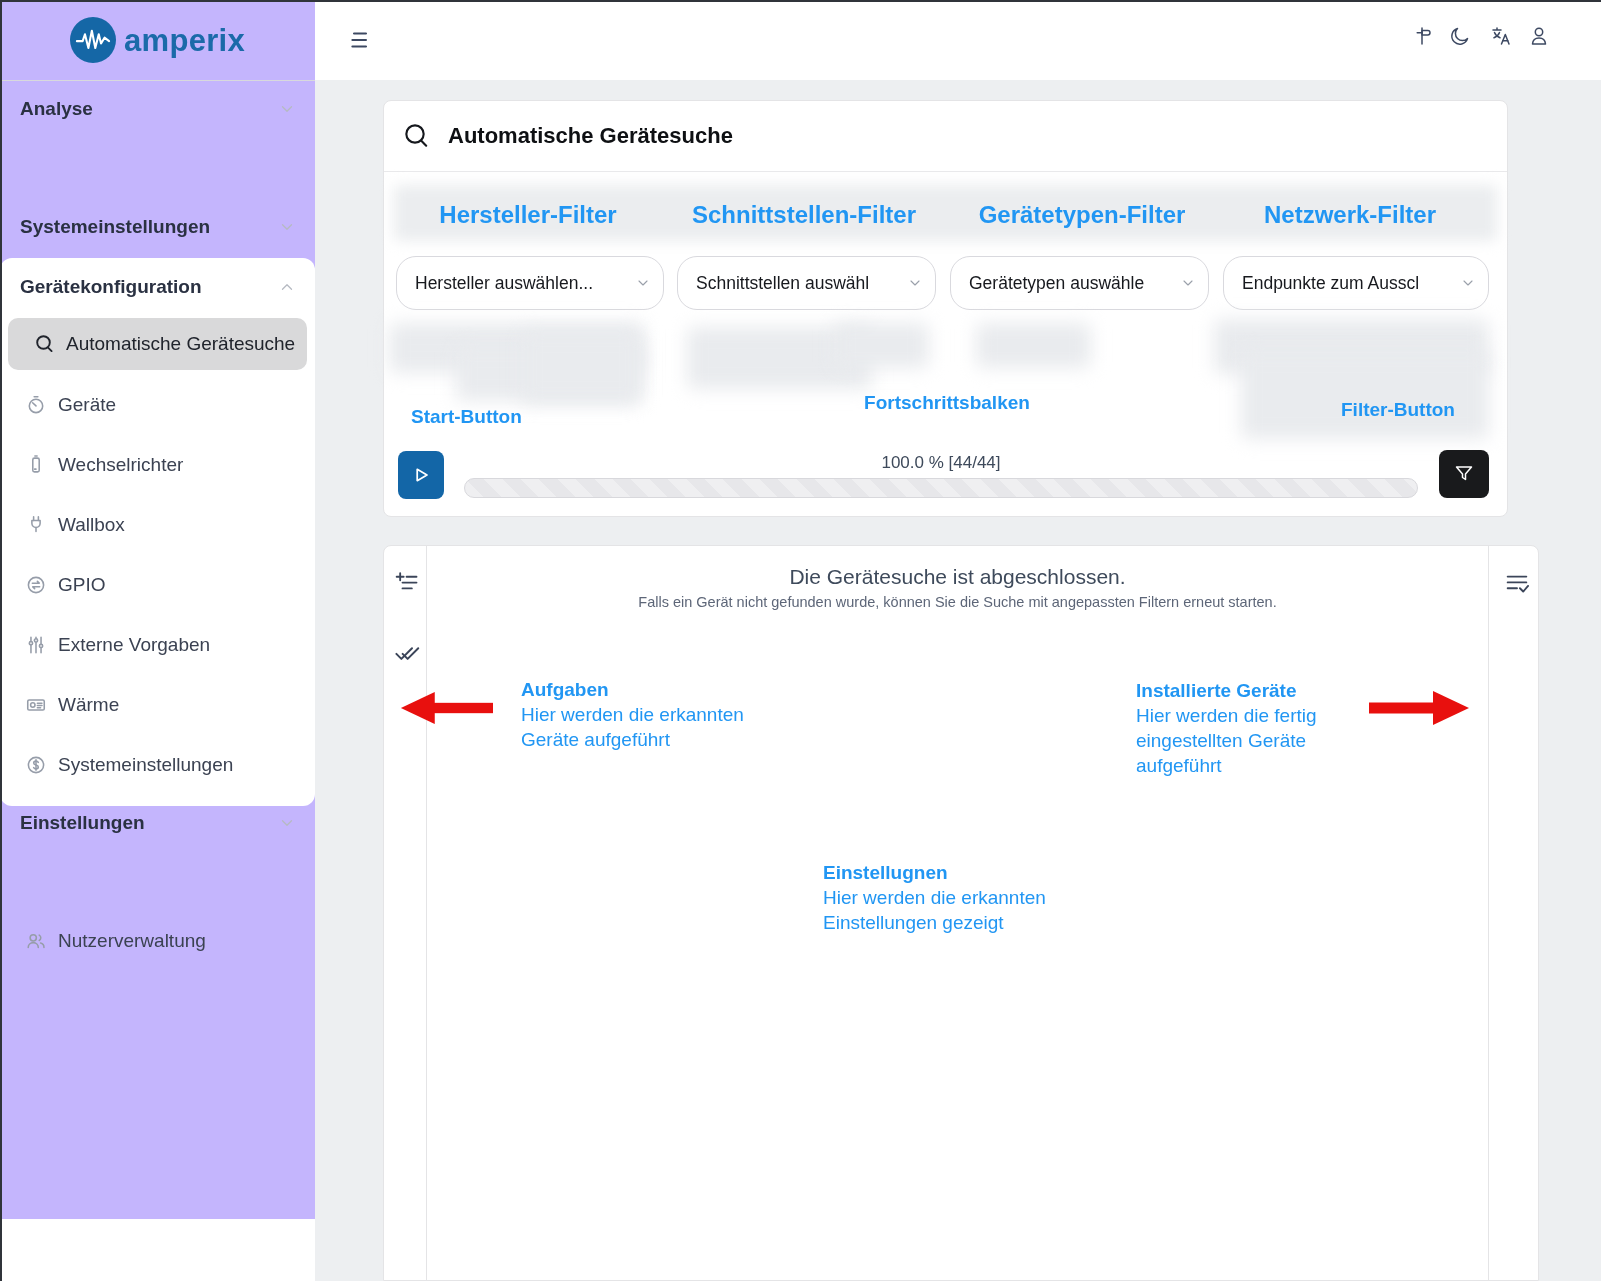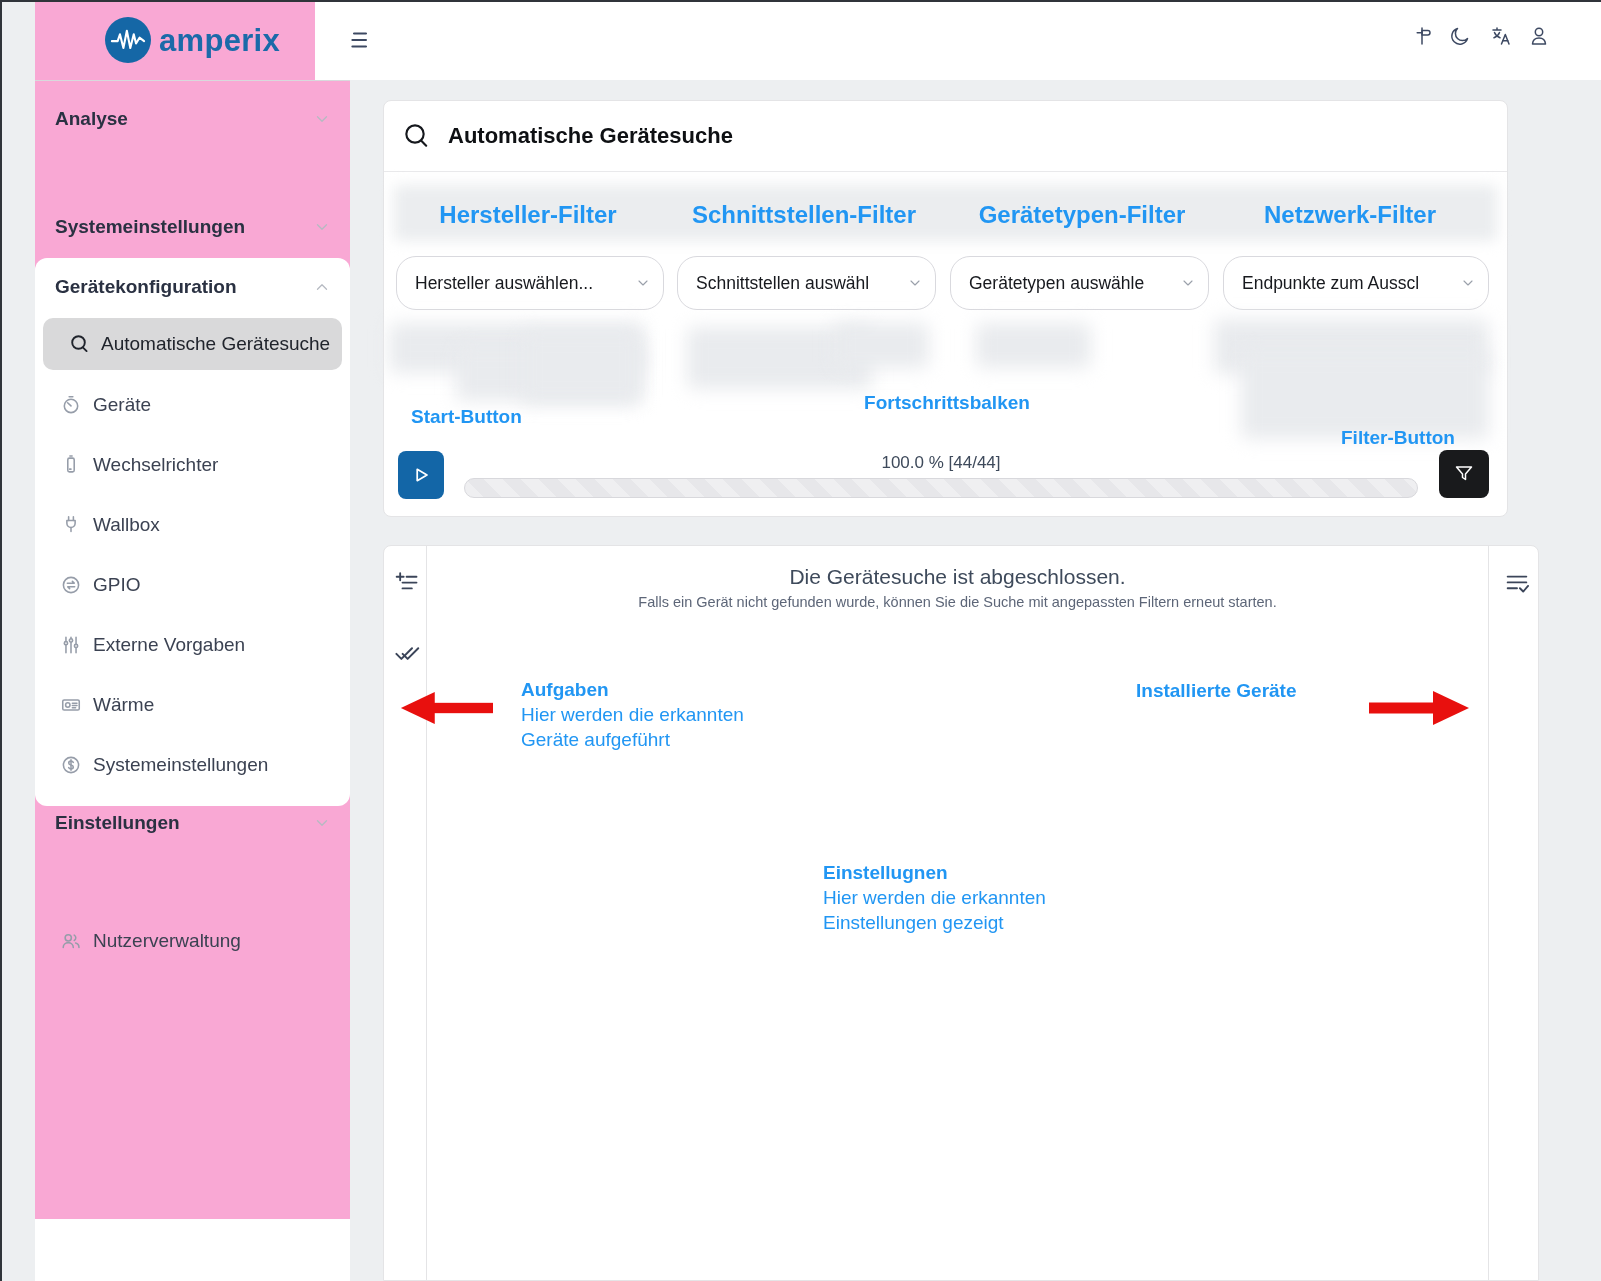--- a/index.html
+++ b/index.html
@@ -9,21 +9,21 @@
     font-family:"Liberation Sans", sans-serif;
     -webkit-font-smoothing:antialiased;
   }
   .frame-edge{position:absolute;left:0;top:0;width:1601px;height:1281px;
     border-top:2px solid #30343a;border-left:2px solid #30343a;box-sizing:border-box;
     pointer-events:none;z-index:50;}
   svg{display:block;}
   .stroke-ic{stroke:currentColor;fill:none;stroke-width:1.7;stroke-linecap:round;stroke-linejoin:round;}
 
   
-  .sidebar{position:absolute;left:0;top:0;width:315px;height:1281px;background:#f9a8d4;margin-left:35px;}
+  .sidebar{position:absolute;left:0;top:0;width:315px;height:1281px;background:#c4b5fd;}
   .sb-logo-circle{position:absolute;left:70px;top:17px;width:46px;height:46px;border-radius:50%;
     background:#1567a6;display:flex;align-items:center;justify-content:center;}
   .sb-logo-text{position:absolute;left:124px;top:23px;font-size:31px;font-weight:600;color:#1b6aa9;letter-spacing:.3px;}
   .sb-divider{position:absolute;left:0;top:80px;width:315px;height:1px;background:#d8d9dc;}
   .sb-section{position:absolute;left:20px;width:276px;display:flex;align-items:center;justify-content:space-between;
     font-size:19px;font-weight:700;color:#2a3142;cursor:pointer;}
   .sb-chev{color:#b6bac2;}
   .sb-panel{position:absolute;left:0;top:258px;width:315px;height:548px;background:#ffffff;border-radius:12px;}
   .sb-subhdr{position:absolute;left:20px;top:276px;width:276px;display:flex;align-items:center;justify-content:space-between;
     font-size:19px;font-weight:700;color:#2a3142;cursor:pointer;}
@@ -81,21 +81,21 @@
 <div class="sidebar">
 
   <div class="sb-logo-circle">
     <svg width="46" height="46" viewBox="0 0 40 40">
       <polyline points="6,21 11,21 13,15 16,27 19,12 22,27 25,15 27,23 30,18 34,21" fill="none" stroke="#ffffff" stroke-width="1.8" stroke-linecap="round" stroke-linejoin="round"></polyline>
     </svg>
   </div>
   <div class="sb-logo-text">amperix</div>
   <div class="sb-divider"></div>
 
-  <div class="sb-section" style="top:108px;">
+  <div class="sb-section" style="top:98px;">
     <span>Analyse</span>
     <span class="sb-chev">
       <svg width="18" height="18" viewBox="0 0 24 24" class="stroke-ic">
           <path d="M6 9l6 6 6-6"></path>
         </svg>
     </span>
   </div>
 
   <div class="sb-section" style="top:216px;">
     <span>Systemeinstellungen</span>
@@ -319,21 +319,21 @@
   <div class="blob" style="left:72px;top:245px;width:185px;height:55px;"></div>
   <div class="blob" style="left:137px;top:230px;width:120px;height:72px;"></div>
   <div class="blob" style="left:303px;top:226px;width:185px;height:62px;"></div>
   <div class="blob" style="left:450px;top:222px;width:95px;height:45px;"></div>
   <div class="blob" style="left:592px;top:222px;width:115px;height:45px;"></div>
   <div class="blob" style="left:830px;top:218px;width:275px;height:55px;"></div>
   <div class="blob" style="left:857px;top:250px;width:248px;height:88px;"></div>
 
   <div class="ann" style="left:27px;top:305px;">Start-Button</div>
   <div class="ann" style="left:563px;top:291px;transform:translateX(-50%);">Fortschrittsbalken</div>
-  <div class="ann" style="left:957px;top:326px;">Filter-Button</div>
+  <div class="ann" style="left:957px;top:298px;">Filter-Button</div>
 
   <div class="play-btn">
     <span>
       <svg width="26" height="26" viewBox="0 0 24 24" class="stroke-ic" style="stroke-width:1.6">
         <path d="M8.5 6.8l9 5.2-9 5.2z"></path>
       </svg>
     </span>
   </div>
 
   <div class="prog-text">100.0 % [44/44]</div>
@@ -374,20 +374,21 @@
   <div class="msg-title">Die Gerätesuche ist abgeschlossen.</div>
   <div class="msg-sub">Falls ein Gerät nicht gefunden wurde, können Sie die Suche mit angepassten Filtern erneut starten.</div>
 
   <div class="note" style="left:137px;top:131px;width:255px;">
     <div class="t">Aufgaben</div>
     <div>Hier werden die erkannten Geräte aufgeführt</div>
   </div>
 
   <div class="note" style="left:752px;top:132px;width:220px;">
     <div class="t">Installierte Geräte</div>
+    <div>Hier werden die fertig eingestellten Geräte aufgeführt</div>
   </div>
 
   <div class="note" style="left:439px;top:314px;width:260px;">
     <div class="t">Einstellugnen</div>
     <div>Hier werden die erkannten Einstellungen gezeigt</div>
   </div>
 
   <span class="red-arrow" style="left:15px;top:143px;">
     <svg width="94" height="38" viewBox="0 0 100 38">
       <rect x="36" y="13.5" width="64" height="11" fill="currentColor"></rect>

